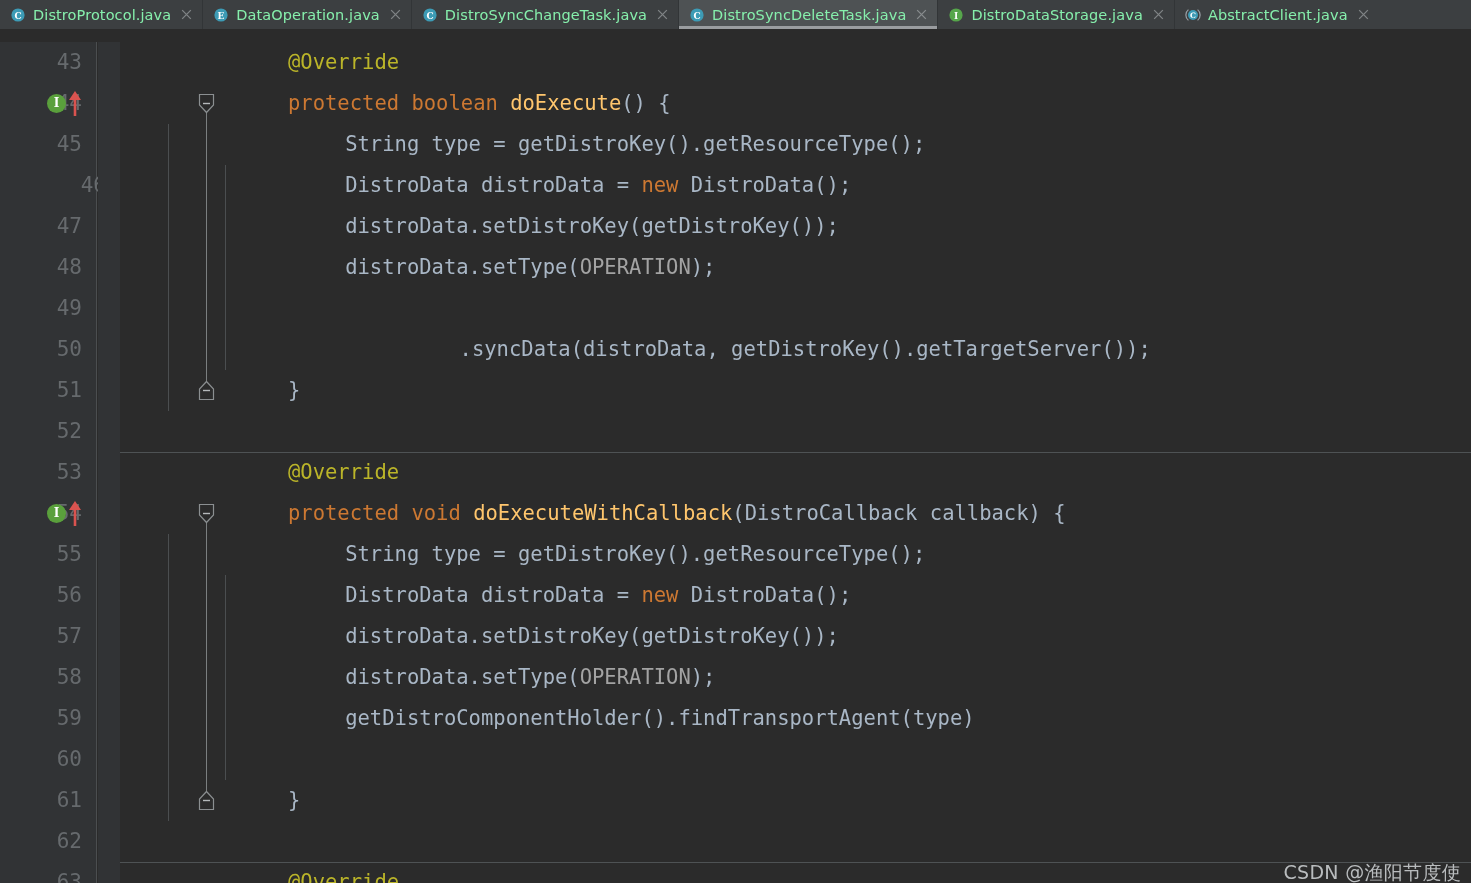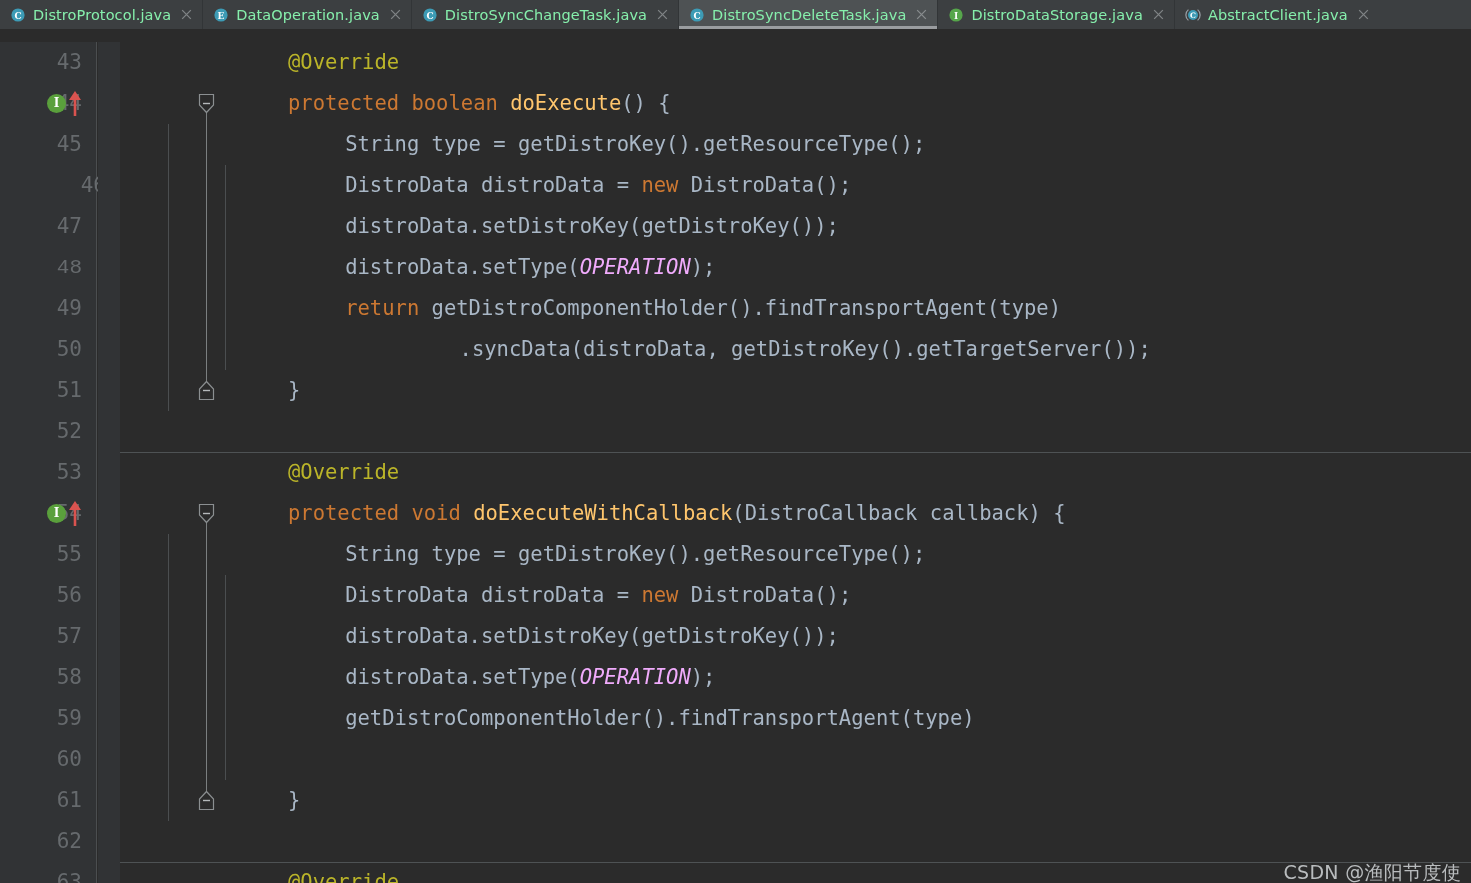--- a/index.html
+++ b/index.html
@@ -122,21 +122,21 @@
     white-space: pre;
     color: #a9b7c6;
     letter-spacing: 0px;
   }
 
   
   .kw   { color: #cc7832; }
   .anno { color: #bbb529; }
   .mth  { color: #ffc66d; }
   .id   { color: #a9b7c6; }
-  .stat { color: #f0abfc; font-style: italic; }
+  .stat { color: #a3a3a3; }
   .pun  { color: #a9b7c6; }
 
   
   .iguide {
     position: absolute;
     width: 1px;
     background: #4b4e50;
   }
   
   .foldsep {
@@ -278,21 +278,21 @@
       <div class="gmark" style="left: 47px; top: 41px;">
         <div class="ovr-circle">I</div>
         <svg viewBox="0 0 16 28" class="ovr-arrow">
           <path d="M8 27 L8 8" stroke="#d9534f" stroke-width="2.6"></path>
           <path d="M8 2 L14 11 L2 11 Z" fill="#d9534f"></path>
         </svg>
       </div>
       <div class="lineno" style="top: 82px;">45</div>
       <div class="lineno" style="top: 123px; padding-left: 24px;">46</div>
       <div class="lineno" style="top: 164px;">47</div>
-      <div class="lineno" style="top: 205px; font-family: Liberation Mono, monospace;">48</div>
+      <div class="lineno" style="top: 205px;">48</div>
       <div class="lineno" style="top: 246px;">49</div>
       <div class="lineno" style="top: 287px;">50</div>
       <div class="lineno" style="top: 328px;">51</div>
       <div class="lineno" style="top: 369px;">52</div>
       <div class="lineno" style="top: 410px;">53</div>
       <div class="lineno" style="top: 451px;">54</div>
       <div class="gmark" style="left: 47px; top: 451px;">
         <div class="ovr-circle">I</div>
         <svg viewBox="0 0 16 28" class="ovr-arrow">
           <path d="M8 27 L8 8" stroke="#d9534f" stroke-width="2.6"></path>
@@ -329,21 +329,20 @@
         <path d="M5 10.5 L12 10.5" stroke="#b5b9bb" stroke-width="1.4"></path>
       </svg>
     </div>
   <div class="code-area">
       <div class="code" style="top: 0px; left: 168px;"><span class="anno">@Override</span></div>
       <div class="code" style="top: 41px; left: 168px;"><span class="kw">protected </span><span class="kw">boolean </span><span class="mth">doExecute</span><span class="pun">() {</span></div>
       <div class="code" style="top: 82px; left: 225.2px;"><span class="id">String type = getDistroKey().getResourceType();</span></div>
       <div class="code" style="top: 123px; left: 225.2px;"><span class="id">DistroData distroData = </span><span class="kw">new </span><span class="id">DistroData();</span></div>
       <div class="code" style="top: 164px; left: 225.2px;"><span class="id">distroData.setDistroKey(getDistroKey());</span></div>
       <div class="code" style="top: 205px; left: 225.2px;"><span class="id">distroData.setType(</span><span class="stat">OPERATION</span><span class="id">);</span></div>
-      <div class="code" style="top: 246px; left: 225.2px;"><span class="kw">return </span><span class="id">getDistroComponentHolder().findTransportAgent(type)</span></div>
       <div class="code" style="top: 287px; left: 339.6px;"><span class="id">.syncData(distroData, getDistroKey().getTargetServer());</span></div>
       <div class="code" style="top: 328px; left: 168px;"><span class="id">}</span></div>
       <div class="code" style="top: 410px; left: 168px;"><span class="anno">@Override</span></div>
       <div class="code" style="top: 451px; left: 168px;"><span class="kw">protected </span><span class="kw">void </span><span class="mth">doExecuteWithCallback</span><span class="id">(DistroCallback callback) {</span></div>
       <div class="code" style="top: 492px; left: 225.2px;"><span class="id">String type = getDistroKey().getResourceType();</span></div>
       <div class="code" style="top: 533px; left: 225.2px;"><span class="id">DistroData distroData = </span><span class="kw">new </span><span class="id">DistroData();</span></div>
       <div class="code" style="top: 574px; left: 225.2px;"><span class="id">distroData.setDistroKey(getDistroKey());</span></div>
       <div class="code" style="top: 615px; left: 225.2px;"><span class="id">distroData.setType(</span><span class="stat">OPERATION</span><span class="id">);</span></div>
       <div class="code" style="top: 656px; left: 225.2px;"><span class="id">getDistroComponentHolder().findTransportAgent(type)</span></div>
       <div class="code" style="top: 738px; left: 168px;"><span class="id">}</span></div>

